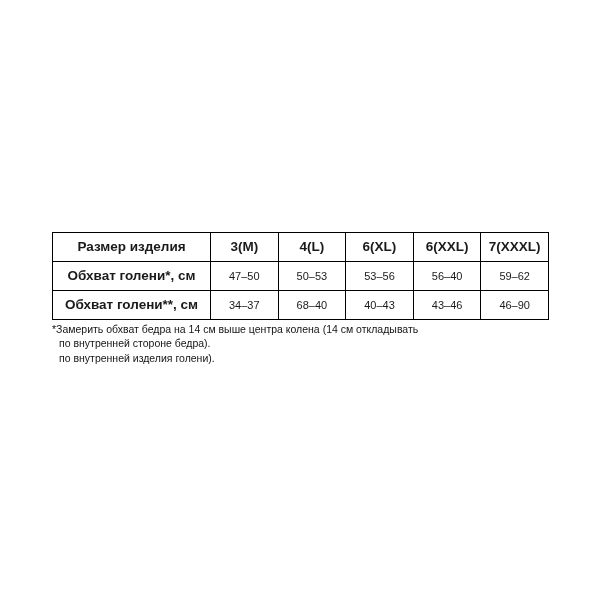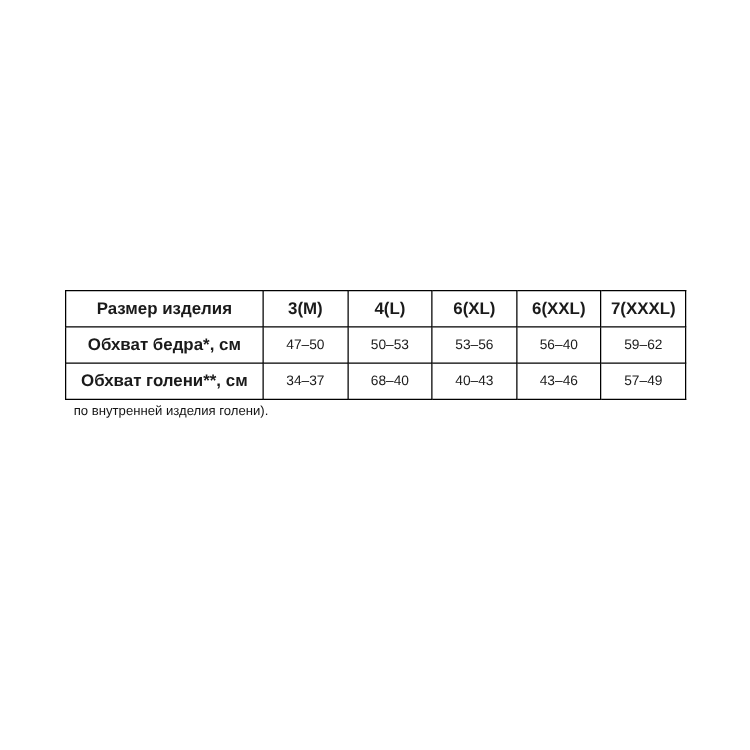--- a/index.html
+++ b/index.html
@@ -91,38 +91,42 @@
       <tbody>
         <tr class="head">
           <td>Размер изделия</td>
           <td>3(M)</td>
           <td>4(L)</td>
           <td>6(XL)</td>
           <td>6(XXL)</td>
           <td>7(XXXL)</td>
         </tr>
         <tr>
-          <td class="rowhead">Обхват бедра*, см</td>
+          <td class="rowhead">Обхват голени*, см</td>
           <td>47–50</td>
           <td>50–53</td>
           <td>53–56</td>
           <td>56–40</td>
           <td>59–62</td>
         </tr>
         <tr>
           <td class="rowhead">Обхват голени**, см</td>
           <td>34–37</td>
           <td>68–40</td>
           <td>40–43</td>
           <td>43–46</td>
-          <td>57–49</td>
+          <td>46–90</td>
         </tr>
       </tbody>
     </table>
   </div>
 
   <div class="notes">
+    <p>
+      <span>*Замерить обхват бедра на 14 см выше центра колена (14 см откладывать</span>
+      <span class="indent">по внутренней стороне бедра).</span>
+    </p>
     <p>
       <span class="indent">по внутренней изделия голени).</span>
     </p>
   </div>
 
 </div>
 
 </body></html>

